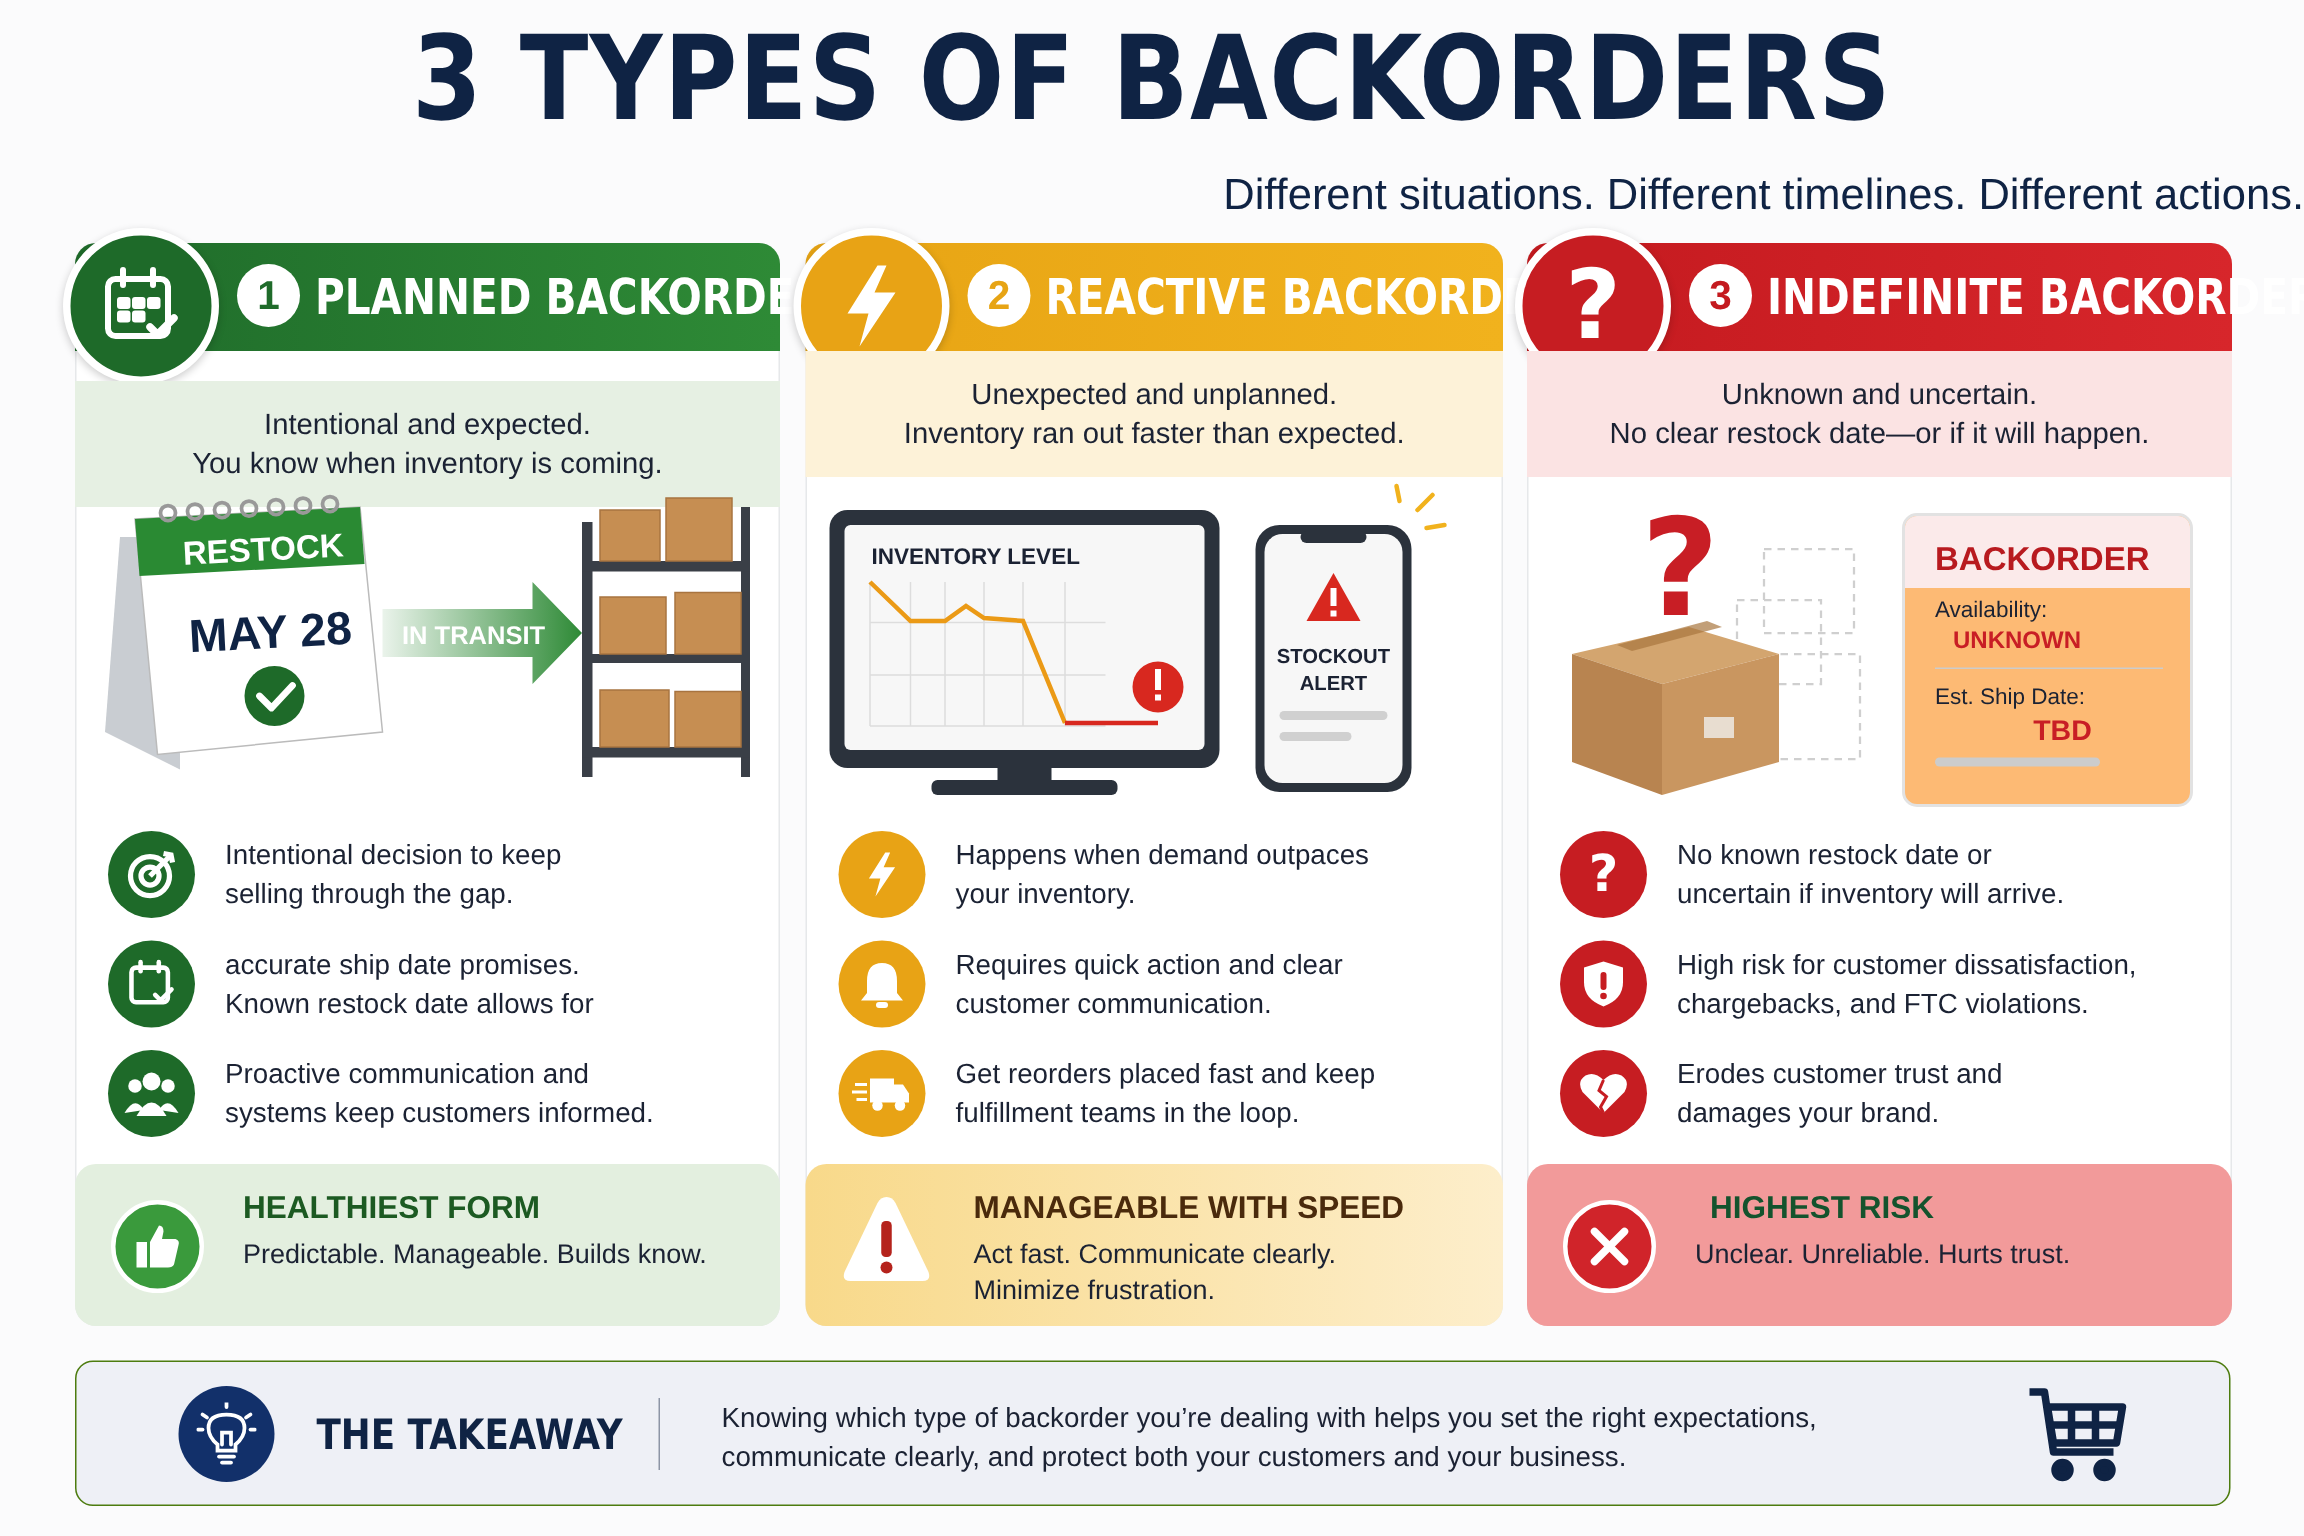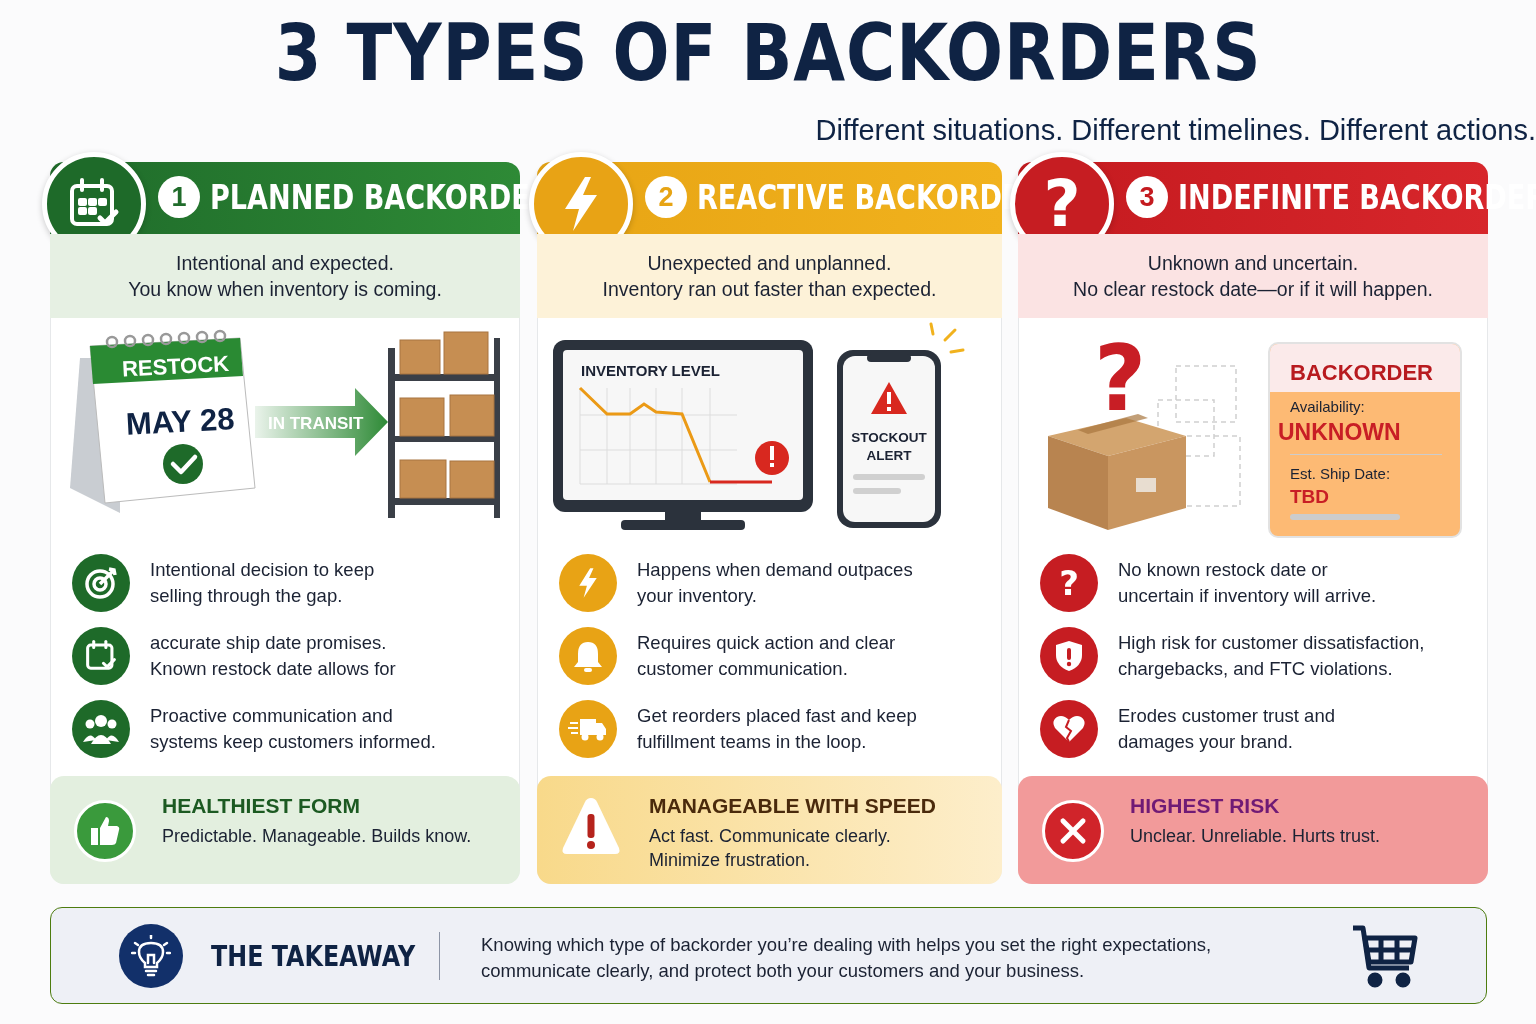--- a/index.html
+++ b/index.html
@@ -30,39 +30,39 @@
   .col-3 .badge-big { background: #c61d22; }
 
   .hdr-title { position: absolute; left: 108px; top: 14px; display: flex; align-items: center; gap: 10px; }
   .num { width: 42px; height: 42px; border-radius: 50%; background: #fff; display: flex; align-items: center; justify-content: center;
     font-weight: 700; font-size: 27px; }
   .col-1 .num { color: #1f6b2a; } .col-2 .num { color: #e7a414; } .col-3 .num { color: #c41a1f; }
   .hdr-text { color: #fff; font-family: "DejaVu Sans", sans-serif; font-weight: 700; font-size: 33px;
     transform: scaleX(0.82); transform-origin: left center; white-space: nowrap; }
 
   .desc { position: absolute; top: 72px; left: 0; right: 0; height: 84px; text-align: center; font-size: 19.5px; line-height: 26px; padding-top: 16px; color: #1b2233; }
-  .col-1 .desc { background: #e6f0e3; } .col-2 .desc { background: #fdf2d8; } .col-3 .desc { background: #fbe3e3; }
+  .col-1 .desc { background: #e6f0e3; margin-top: 20px; } .col-2 .desc { background: #fdf2d8; } .col-3 .desc { background: #fbe3e3; }
 
   .illus { position: absolute; top: 156px; left: 0; right: 0; height: 220px; }
 
   .bullets { position: absolute; top: 384px; left: 22px; right: 10px; }
   .bullet { display: flex; align-items: center; height: 73px; }
   .bicon { width: 58px; height: 58px; border-radius: 50%; flex: none; display: flex; align-items: center; justify-content: center; }
   .col-1 .bicon { background: #1e6a29; } .col-2 .bicon { background: #e8a315; } .col-3 .bicon { background: #c61d22; }
   .btext { margin-left: 20px; font-size: 18.5px; line-height: 26px; color: #1b2233; }
 
   .footer { position: absolute; left: 0; right: 0; top: 614px; height: 108px; border-radius: 14px; }
   .col-1 .footer { background: #e3efdf; }
   .col-2 .footer { background: linear-gradient(90deg,#f8d98a,#fdeecb); }
   .col-3 .footer { background: #f29a9a; }
   .ficon { position: absolute; left: 24px; top: 24px; width: 62px; height: 62px; border-radius: 50%; display: flex; align-items: center; justify-content: center; border: 3px solid #fff; }
   .col-1 .ficon { background: #3a9a3c; }
   .col-3 .ficon { background: #d0242a; }
   .ftitle { position: absolute; left: 112px; top: 18px; font-weight: 700; font-size: 21px; }
-  .col-1 .ftitle { color: #1c5a22; } .col-2 .ftitle { color: #4a2a0c; } .col-3 .ftitle { color: #701a75; }
+  .col-1 .ftitle { color: #1c5a22; } .col-2 .ftitle { color: #4a2a0c; } .col-3 .ftitle { color: #14532d; margin-left: 10px; }
   .fbody { position: absolute; left: 112px; top: 48px; font-size: 18px; line-height: 24px; color: #1b2233; }
 
   .takeaway { position: absolute; left: 50px; top: 907px; width: 1437px; height: 97px; border-radius: 12px; background: #eef0f6; border: 1px solid #4d7c0f; }
   .tk-icon { position: absolute; left: 68px; top: 16px; width: 64px; height: 64px; border-radius: 50%; background: #12306a; display: flex; align-items: center; justify-content: center; }
   .tk-title { position: absolute; left: 160px; top: 32px; font-family: "DejaVu Sans", sans-serif; font-weight: 700; font-size: 28px; color: #0f2344; transform: scaleX(0.85); transform-origin: left center; }
   .tk-div { position: absolute; left: 388px; top: 24px; width: 1px; height: 48px; background: #8d95a6; }
   .tk-text { position: absolute; left: 430px; top: 24px; font-size: 18.5px; line-height: 26px; color: #1b2233; }
   .tk-cart { position: absolute; left: 1300px; top: 16px; }
 </style>
 </head>
@@ -350,24 +350,24 @@
         <polygon points="30,118 90,138 90,212 30,190" fill="#b88450"></polygon>
         <polygon points="90,138 168,118 168,190 90,212" fill="#c99660"></polygon>
         <polygon points="60,112 120,96 130,100 70,116" fill="#a8763f" opacity="0.7"></polygon>
         <rect x="118" y="160" width="20" height="14" fill="#e8ddd0"></rect>
       </g>
       <text x="76" y="92" fill="#c81e25" font-family="DejaVu Sans, sans-serif" font-weight="700" font-size="90">?</text>
     </svg>
     <div style="position:absolute;left:250px;top:24px;width:194px;height:196px;border:2px solid #e2e2e2;border-radius:10px;background:#fdba74;overflow:hidden;">
       <div style="background:#fbeaea;height:48px;padding:16px 0 0 20px;font-weight:700;font-size:22px;color:#b81a1f;">BACKORDER</div>
       <div style="padding:6px 0 0 20px;font-size:15px;color:#1b2233;">Availability:</div>
-      <div style="padding:4px 0 0 8px;font-size:23px;font-weight:700;color:#c81e25;">UNKNOWN</div>
+      <div style="padding:4px 0 0 32px;font-size:16px;font-weight:700;color:#c81e25;">UNKNOWN</div>
       <div style="margin:8px 18px 0 20px;height:1px;background:#ccc;"></div>
       <div style="padding:10px 0 0 20px;font-size:15px;color:#1b2233;">Est. Ship Date:</div>
-      <div style="padding:4px 0 0 20px;font-size:19px;font-weight:700;color:#c81e25;">TBD</div>
+      <div style="padding:4px 0 0 20px;font-size:19px;font-weight:700;color:#c81e25;text-align:center;">TBD</div>
       <div style="margin:6px 0 0 20px;width:110px;height:6px;border-radius:3px;background:#ccc;"></div>
     </div>
   </div>
   <div class="bullets">
     <div class="bullet">
       <span class="bicon">
           <span style="color:#fff;font-family:'DejaVu Sans',sans-serif;font-weight:700;font-size:34px;">?</span>
         </span>
       <div class="btext">
           <div>No known restock date or</div>

